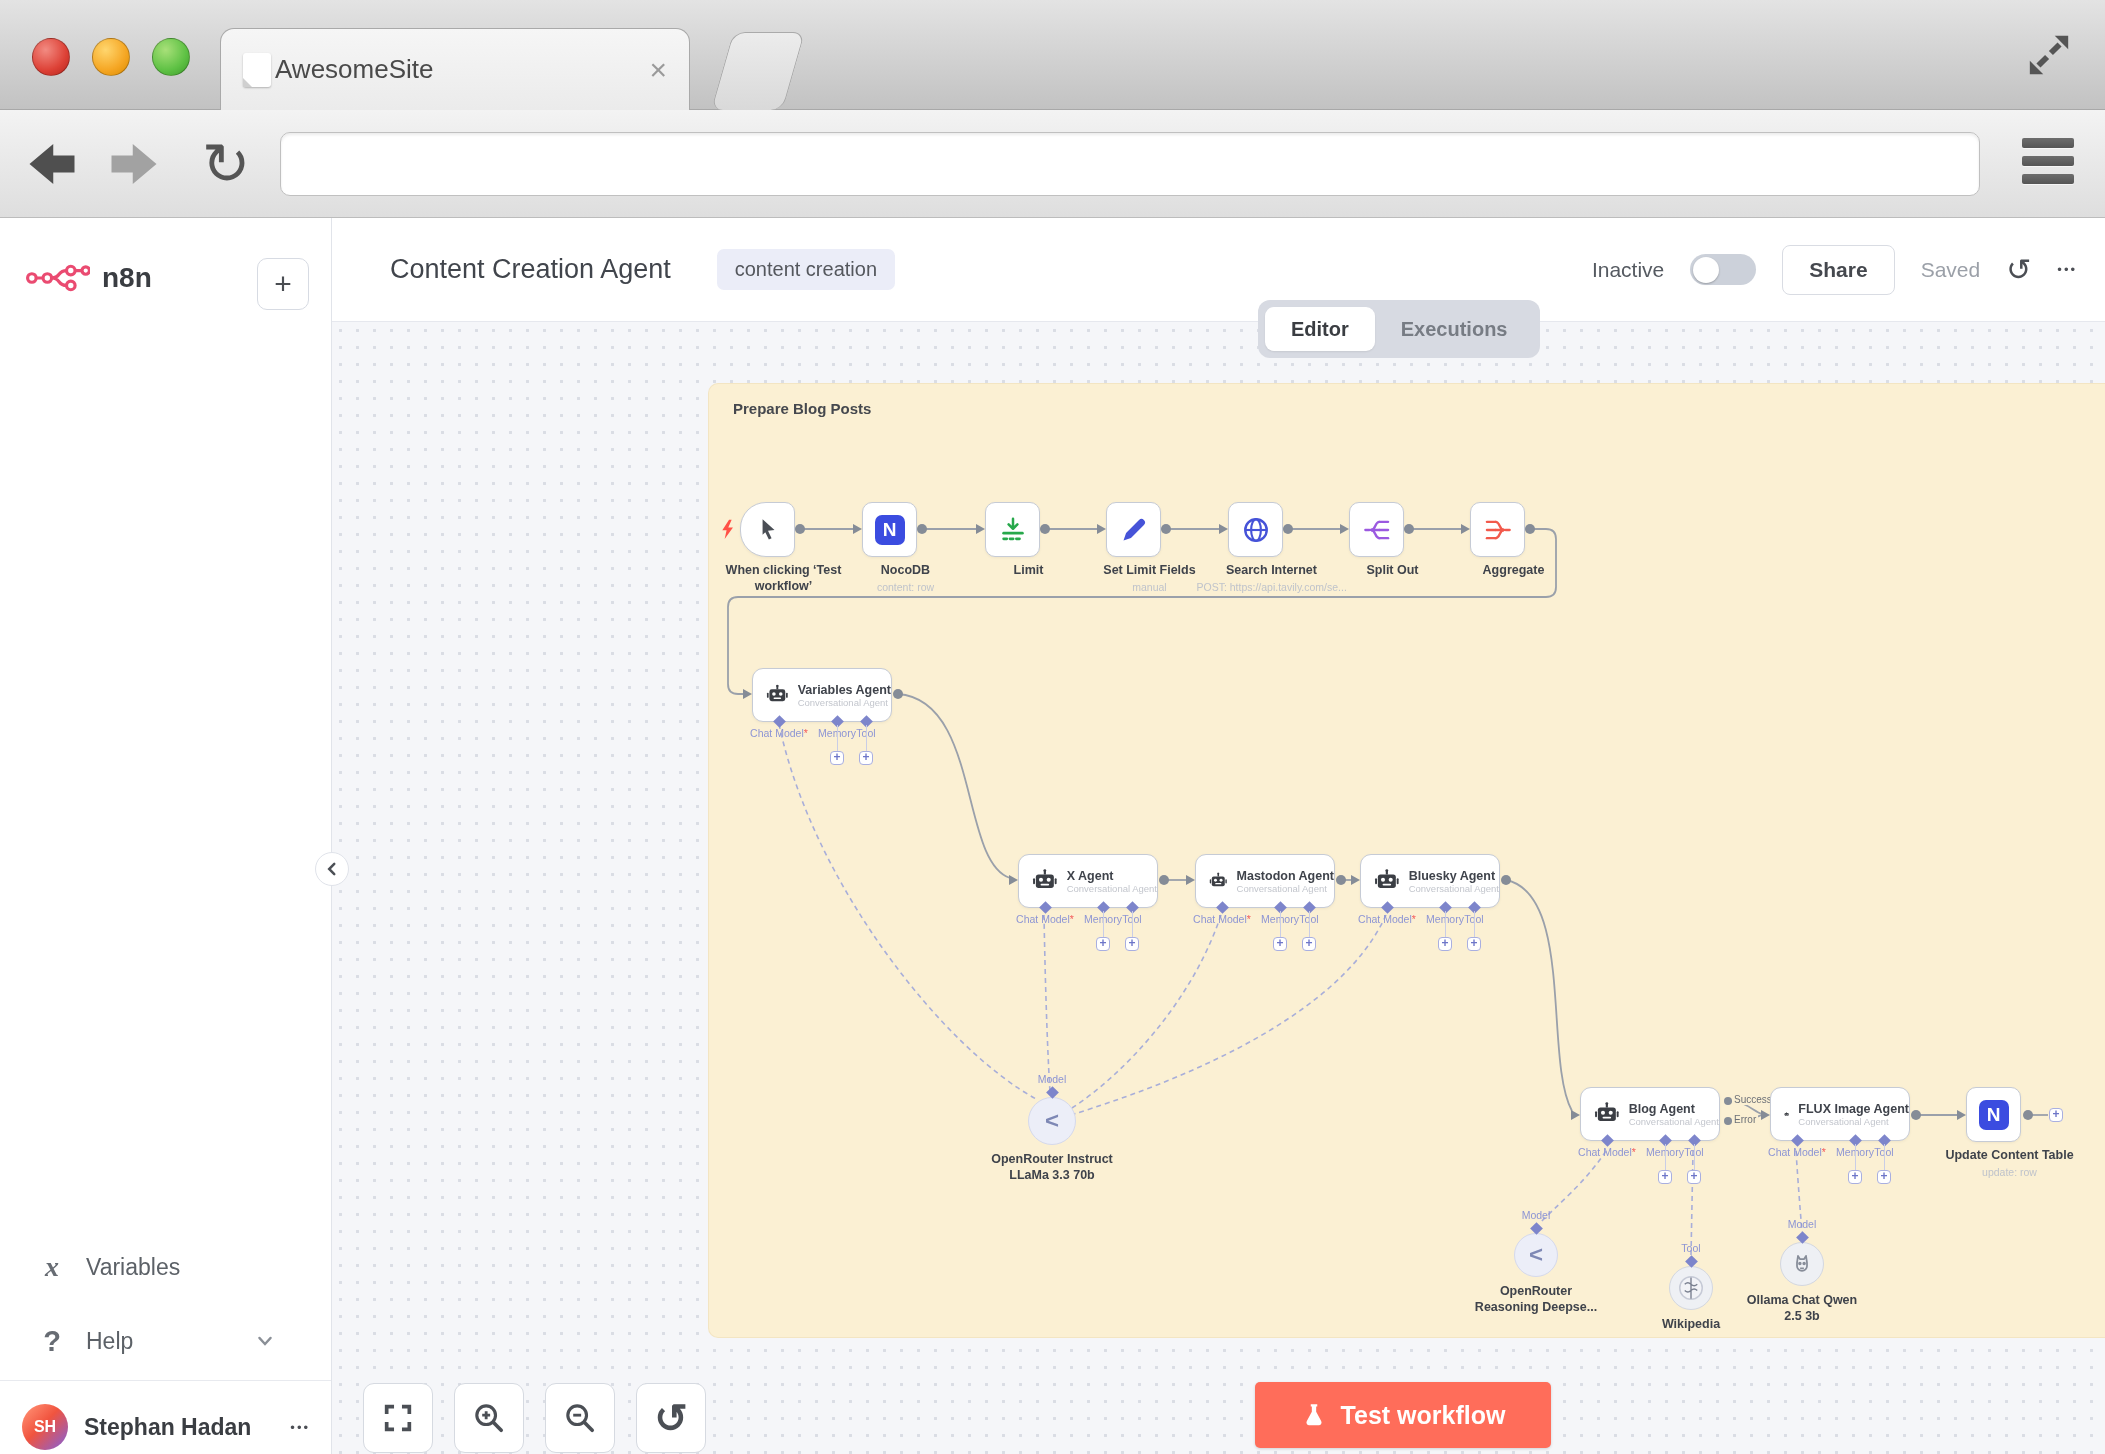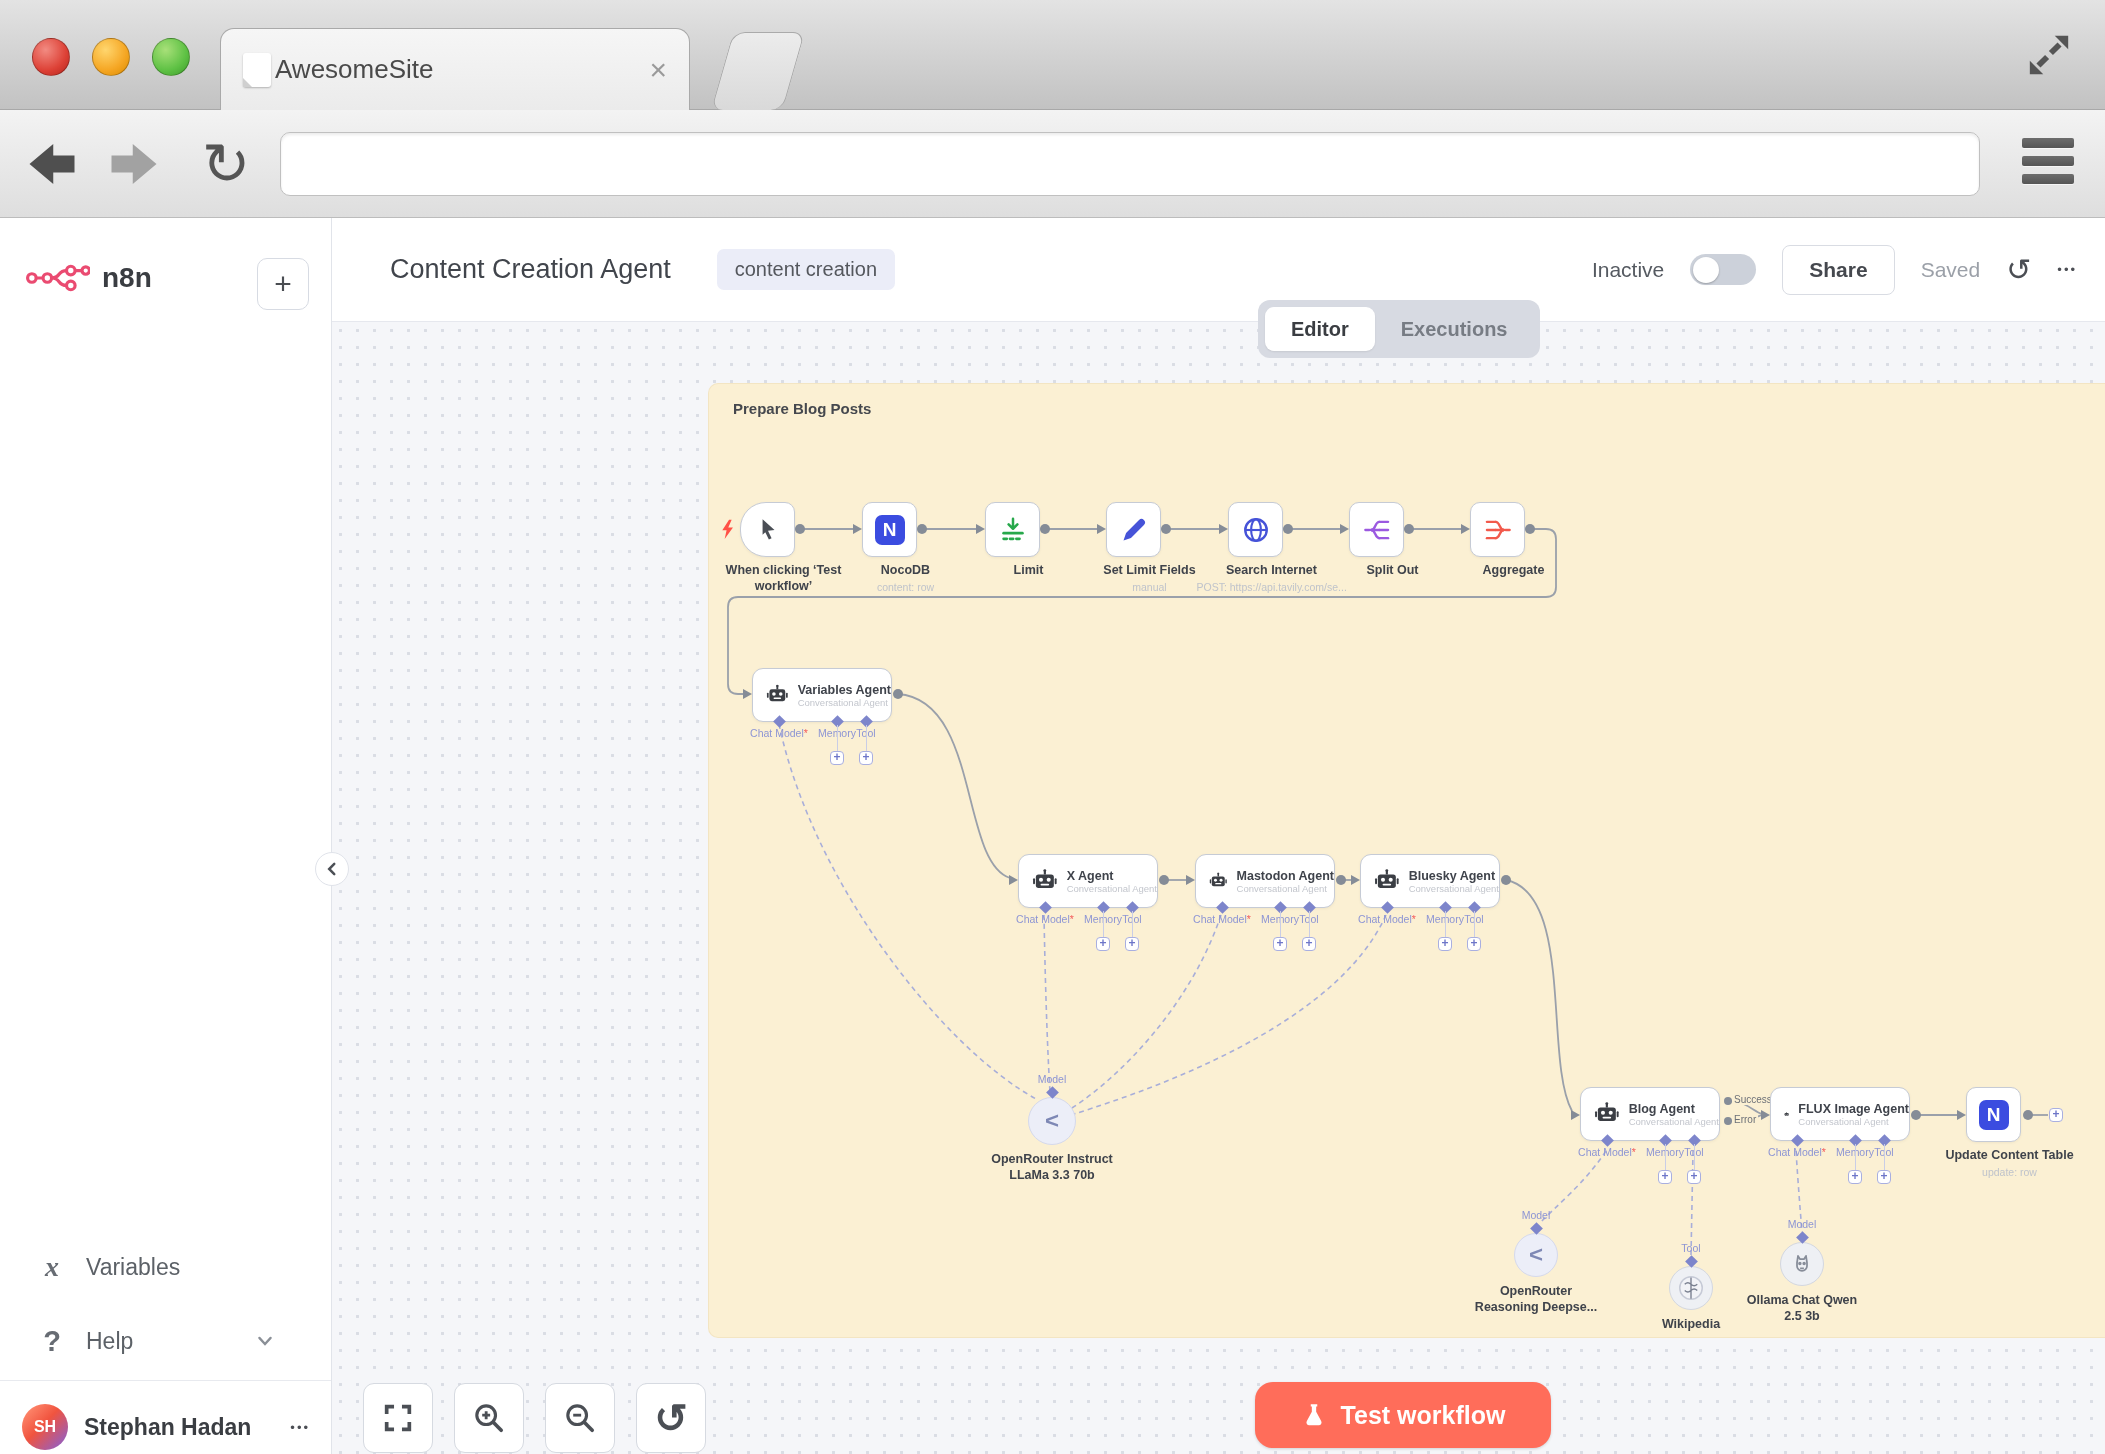--- a/index.html
+++ b/index.html
@@ -114,21 +114,21 @@
   .clabel { position:absolute; top:54px; left:50%; transform:translateX(-50%); width:170px; text-align:center;
     font-size:12.5px; font-weight:bold; color:#3f434b; line-height:1.3; }
   .cport { position:absolute; left:50%; top:-4.5px; }
   .cport .plab { top:-20px; }
   .or-glyph { font-size:24px; font-weight:bold; color:#7e88b5; transform:scaleY(.9); }
 
   .zoom-btns { position:absolute; left:31px; top:1061px; display:flex; gap:21px; z-index:5; }
   .zbtn { width:70px; height:70px; background:#fff; border:1.5px solid #d6dae1; border-radius:11px;
     display:flex; align-items:center; justify-content:center; color:#4b4f55; }
   .zbtn .undo-g { font-size:40px; color:#4b4f55; line-height:1; font-weight:bold; }
-  .test-btn { position:absolute; left:923px; top:1060px; width:296px; height:66px; background:#ff6d5a; border-radius:18px;
+  .test-btn { position:absolute; left:923px; top:1060px; width:296px; height:66px; background:#ff6d5a; border-radius:5px;
     display:flex; align-items:center; justify-content:center; gap:14px; color:#fff; font-size:25px; font-weight:bold; z-index:5;
     box-shadow:0 1px 3px rgba(0,0,0,.15); }
 </style>
 </head>
 <body>
 
 <svg width="0" height="0" style="position:absolute">
   <defs>
     <symbol id="i-robot" viewBox="0 0 24 24">
       <rect x="11" y="1.5" width="2" height="4" fill="currentColor"></rect>

